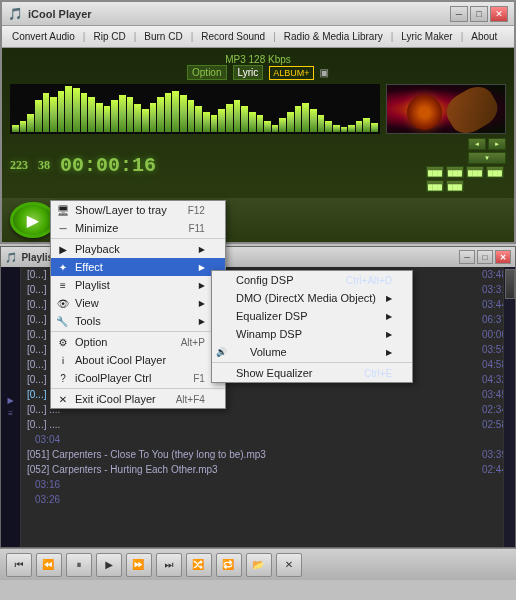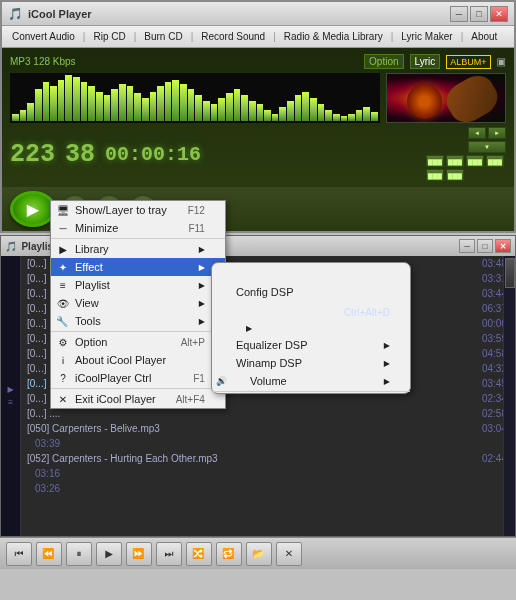--- a/index.html
+++ b/index.html
@@ -89,20 +89,21 @@
       display: flex;
       flex-direction: column;
       gap: 4px;
     }
 
     
     .info-bar {
       display: flex;
       align-items: center;
       justify-content: space-between;
+      flex-direction: column;
     }
     .info-left {
       color: #8bc34a;
       font-size: 10px;
     }
     .info-center {
       display: flex;
       gap: 6px;
       align-items: center;
     }
@@ -187,23 +188,23 @@
       align-items: center;
       justify-content: space-between;
     }
     .counter-display {
       display: flex;
       gap: 10px;
       align-items: center;
     }
     .counter-num {
       color: #8bc34a;
-      font-size: 25px;
+      font-size: 12px;
       font-weight: bold;
-      font-family: Liberation Mono, monospace;
+      font-family: Liberation Serif, serif;
       text-shadow: 0 0 6px #4a8a20;
     }
     .time-display {
       color: #8bc34a;
       font-size: 20px;
       font-weight: bold;
       font-family: 'Courier New', monospace;
       text-shadow: 0 0 6px #4a8a20;
     }
     .right-controls {
@@ -406,21 +407,20 @@
       background: #ccc;
       margin: 1px 0;
     }
     .ctx-shortcut {
       color: #666;
       font-size: 10px;
       margin-left: 20px;
     }
     .ctx-item.highlighted .ctx-shortcut {
       color: #ccddff;
-      margin-top: 41px;
     }
     .ctx-arrow {
       font-size: 8px;
       margin-left: 10px;
     }
 
     
     .submenu {
       position: absolute;
       top: 0;
@@ -656,24 +656,24 @@
             </div>
             <div class="playlist-item">
               <span style="overflow:hidden;text-overflow:ellipsis;max-width:400px;">[0...] ....</span>
               <span class="playlist-item-time">02:34</span>
             </div>
             <div class="playlist-item">
               <span style="overflow:hidden;text-overflow:ellipsis;max-width:400px;">[0...] ....</span>
               <span class="playlist-item-time">02:58</span>
             </div>
             <div class="playlist-item">
-              <span style="overflow:hidden;text-overflow:ellipsis;max-width:400px;">[050] Carpenters - Belive.mp3</span>
               <span class="playlist-item-time">03:04</span>
             </div>
             <div class="playlist-item">
+              <span style="overflow:hidden;text-overflow:ellipsis;max-width:400px;">[051] Carpenters - Close To You (they long to be).mp3</span>
               <span class="playlist-item-time">03:39</span>
             </div>
             <div class="playlist-item">
               <span style="overflow:hidden;text-overflow:ellipsis;max-width:400px;">[052] Carpenters - Hurting Each Other.mp3</span>
               <span class="playlist-item-time">02:44</span>
             </div>
             <div class="playlist-item">
               <span class="playlist-item-time">03:16</span>
             </div>
             <div class="playlist-item">
@@ -712,51 +712,56 @@
 
       <div class="ctx-item">
         <span class="ctx-icon">─</span>
         <span>Minimize</span>
         <span class="ctx-shortcut">F11</span>
       </div>
       <div class="ctx-separator"></div>
 
       <div class="ctx-item">
         <span class="ctx-icon">▶</span>
-        <span>Library</span>
+        <span>Playback</span>
         <span class="ctx-arrow">▶</span>
       </div>
 
       <div class="ctx-item highlighted ctx-item-with-sub">
         <span class="ctx-icon">✦</span>
         <span>Effect</span>
         <span class="ctx-arrow">▶</span>
 
-        <div class="submenu" style="top:4px; left:160px;border-radius:7px;">
+        <div class="submenu" style="top:12px; left:160px;">
           <div class="ctx-item">
             <span>Config DSP</span>
             <span class="ctx-shortcut">Ctrl+Alt+D</span>
           </div>
           <div class="ctx-item">
+            <span>DMO (DirectX Media Object)</span>
             <span class="ctx-arrow">▶</span>
           </div>
           <div class="ctx-item">
             <span>Equalizer DSP</span>
             <span class="ctx-arrow">▶</span>
           </div>
           <div class="ctx-item">
             <span>Winamp DSP</span>
             <span class="ctx-arrow">▶</span>
           </div>
           <div class="ctx-item">
             <span class="ctx-icon" style="left:2px; font-size:9px;">🔊</span>
             <span style="padding-left:14px;">Volume</span>
             <span class="ctx-arrow">▶</span>
           </div>
           <div class="ctx-separator"></div>
+          <div class="ctx-item">
+            <span>Show Equalizer</span>
+            <span class="ctx-shortcut">Ctrl+E</span>
+          </div>
         </div>
       </div>
 
       <div class="ctx-item">
         <span class="ctx-icon">≡</span>
         <span>Playlist</span>
         <span class="ctx-arrow">▶</span>
       </div>
 
       <div class="ctx-item">

